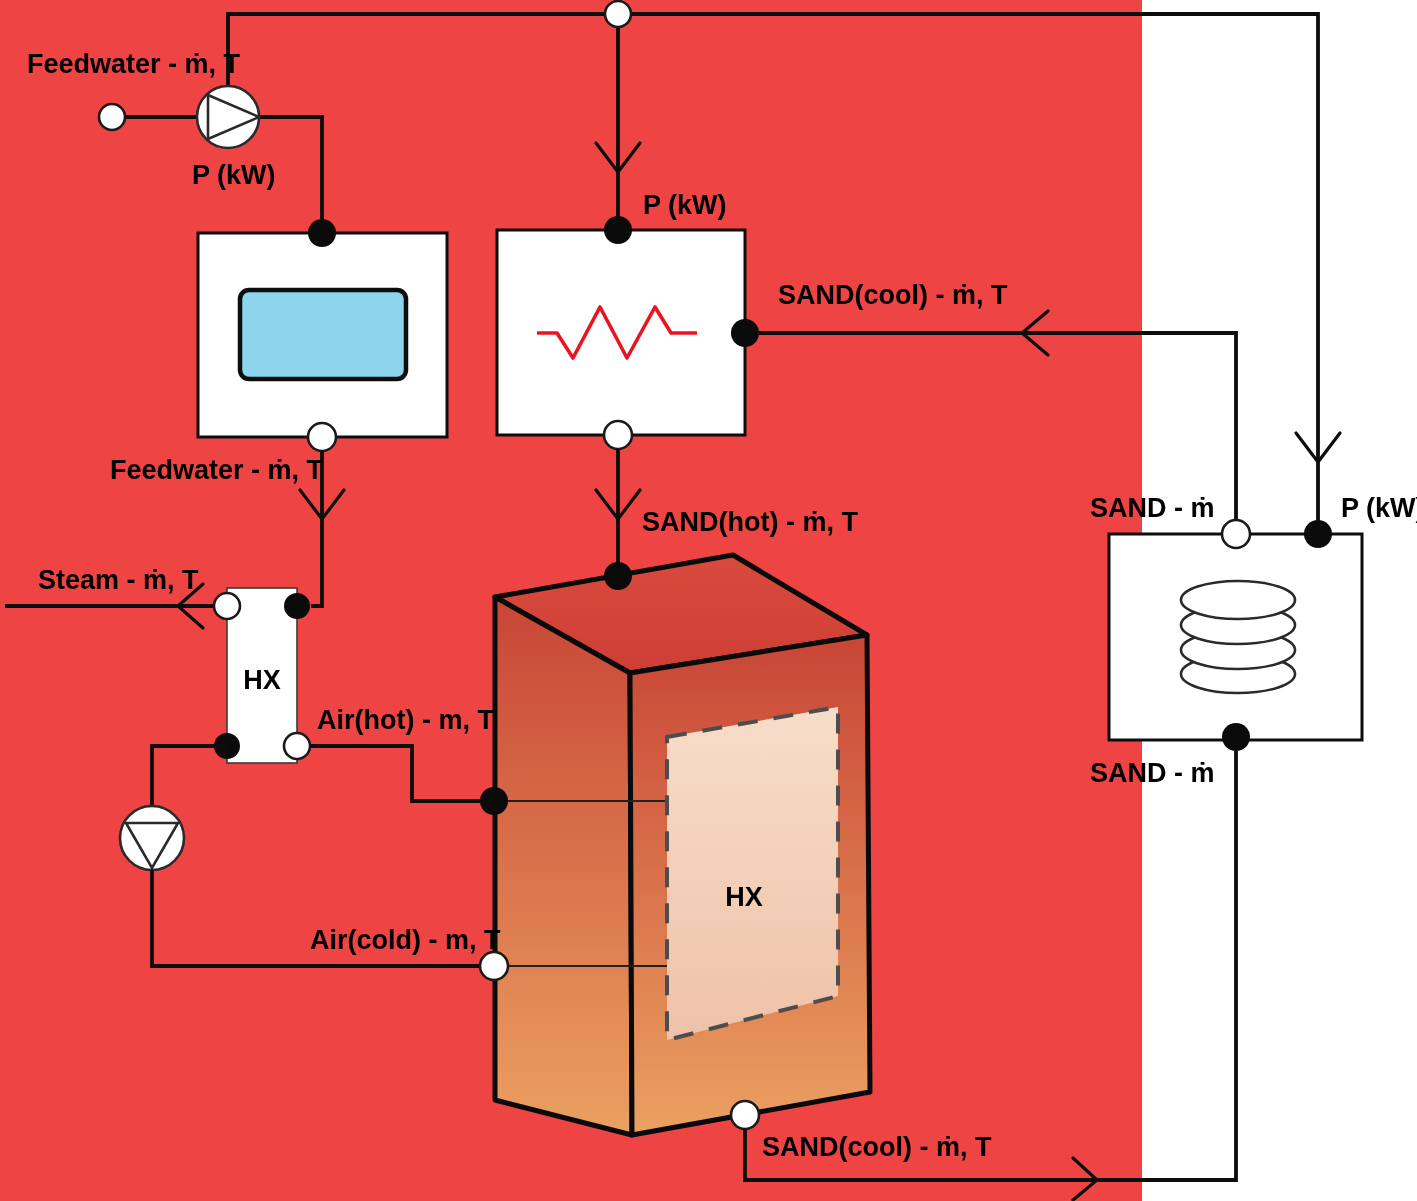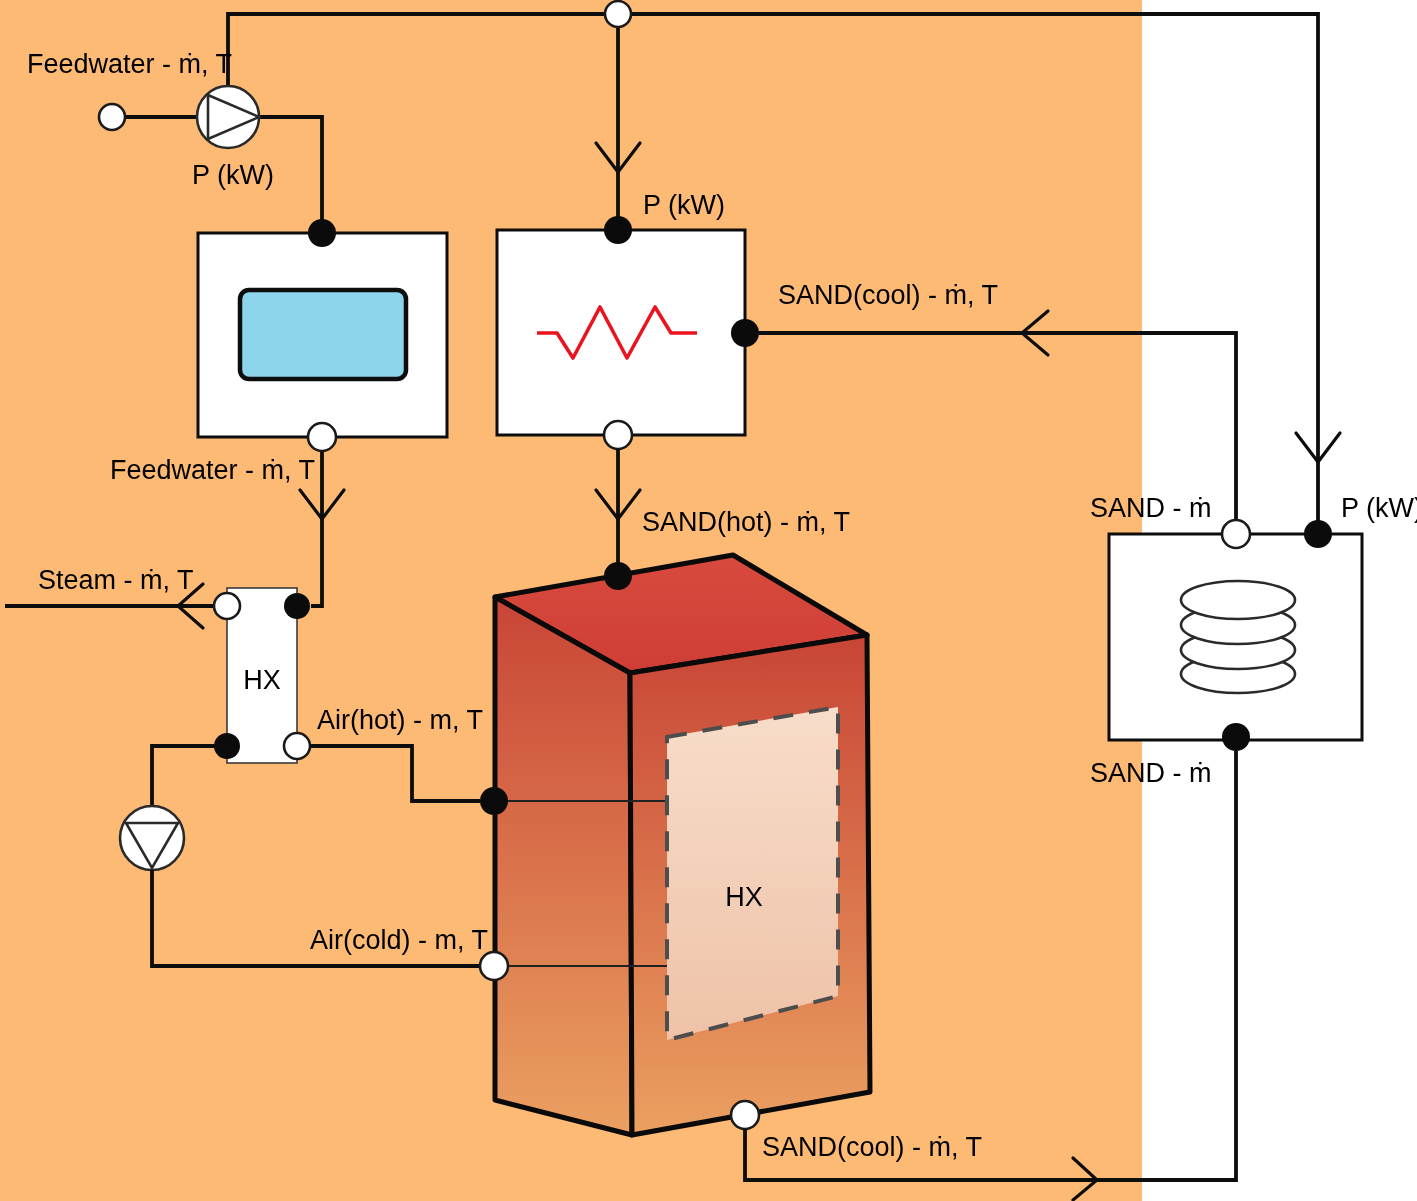--- a/index.html
+++ b/index.html
@@ -1,21 +1,22 @@
 <!DOCTYPE html>
 <html><head>
 <meta charset="utf-8">
 <style>
   html, body { margin: 0; padding: 0; background: #ffffff; }
   .stage {
     position: relative;
     width: 1142px;
     height: 1201px;
-    background: #fdba74;
+    background: #ef4444;
     font-family: "Liberation Sans", "DejaVu Sans", sans-serif;
+    font-weight: bold;
   }
   svg { display: block; }
   text {
     font-family: "Liberation Sans", "DejaVu Sans", sans-serif;
     font-size: 27px;
     fill: #000000;
   }
   .flow   { fill: none; stroke: #0d0d0d; stroke-width: 3.8; }
   .thin   { fill: none; stroke: #222222; stroke-width: 1.8; }
   .arrow  { fill: none; stroke: #0d0d0d; stroke-width: 3.2; stroke-linecap: round; }

